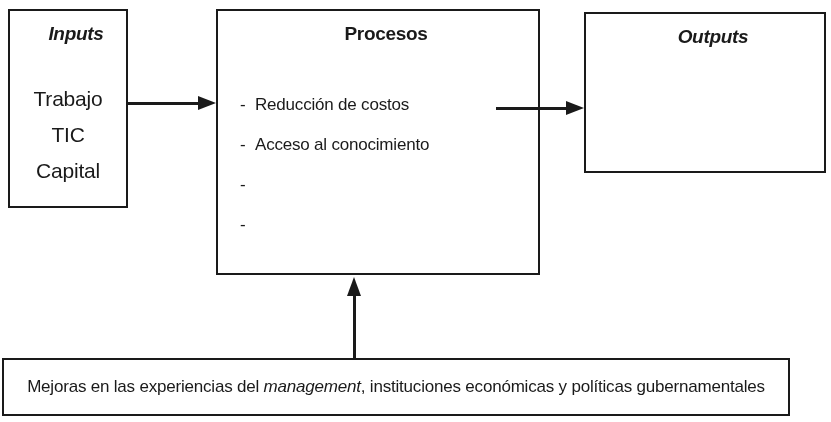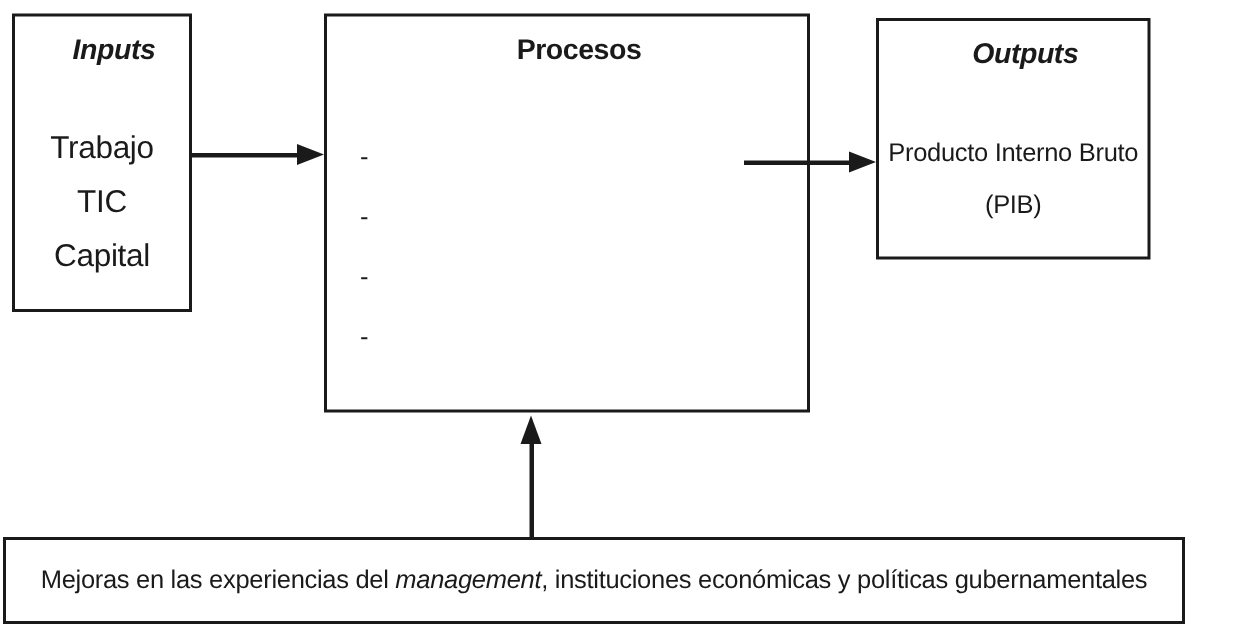--- a/index.html
+++ b/index.html
@@ -55,21 +55,21 @@
   }
   .p-item {
     height: 40px;
     display: flex; align-items: center;
     padding-left: 22px;
     font-size: 17px; letter-spacing: -0.2px;
   }
   .p-dash { width: 15px; flex: 0 0 auto; }
 
   
-  .outputs-box { left: 584px; top: 12px; width: 183px; height: 161px; }
+  .outputs-box { left: 584px; top: 12px; width: 242px; height: 161px; }
   .outputs-list {
     position: absolute;
     top: 70px; left: 0; width: 100%;
     display: flex; flex-direction: column;
   }
   .outputs-list .stack-line {
     height: 35px;
     display: flex; align-items: center; justify-content: center;
     font-size: 17px; letter-spacing: -0.2px;
   }
@@ -120,42 +120,40 @@
   </div>
 
   <div class="h-line arrow1-line"></div>
   <div class="head-right arrow1-head"></div>
 
   <div class="box procesos-box">
     <div class="box-title">Procesos</div>
     <div class="procesos-list">
       <div class="p-item">
         <span class="p-dash">-</span>
+        <span>Reducción de costos</span>
       </div>
       <div class="p-item">
         <span class="p-dash">-</span>
+        <span>Acceso al conocimiento</span>
       </div>
       <div class="p-item">
         <span class="p-dash">-</span>
       </div>
       <div class="p-item">
         <span class="p-dash">-</span>
       </div>
     </div>
   </div>
 
   <div class="h-line arrow2-line"></div>
   <div class="head-right arrow2-head"></div>
 
   <div class="box outputs-box">
     <div class="box-title italic">Outputs</div>
-    <div class="outputs-list">
-      <div class="stack-line">Producto Interno Bruto</div>
-      <div class="stack-line">(PIB)</div>
-    </div>
   </div>
 
   <div class="v-line arrow3-line"></div>
   <div class="head-up arrow3-head"></div>
 
   <div class="box bottom-box">
     <div>
       <span>Mejoras en las experiencias del </span><span class="italic">management</span><span>, instituciones económicas y políticas gubernamentales</span>
     </div>
   </div>

